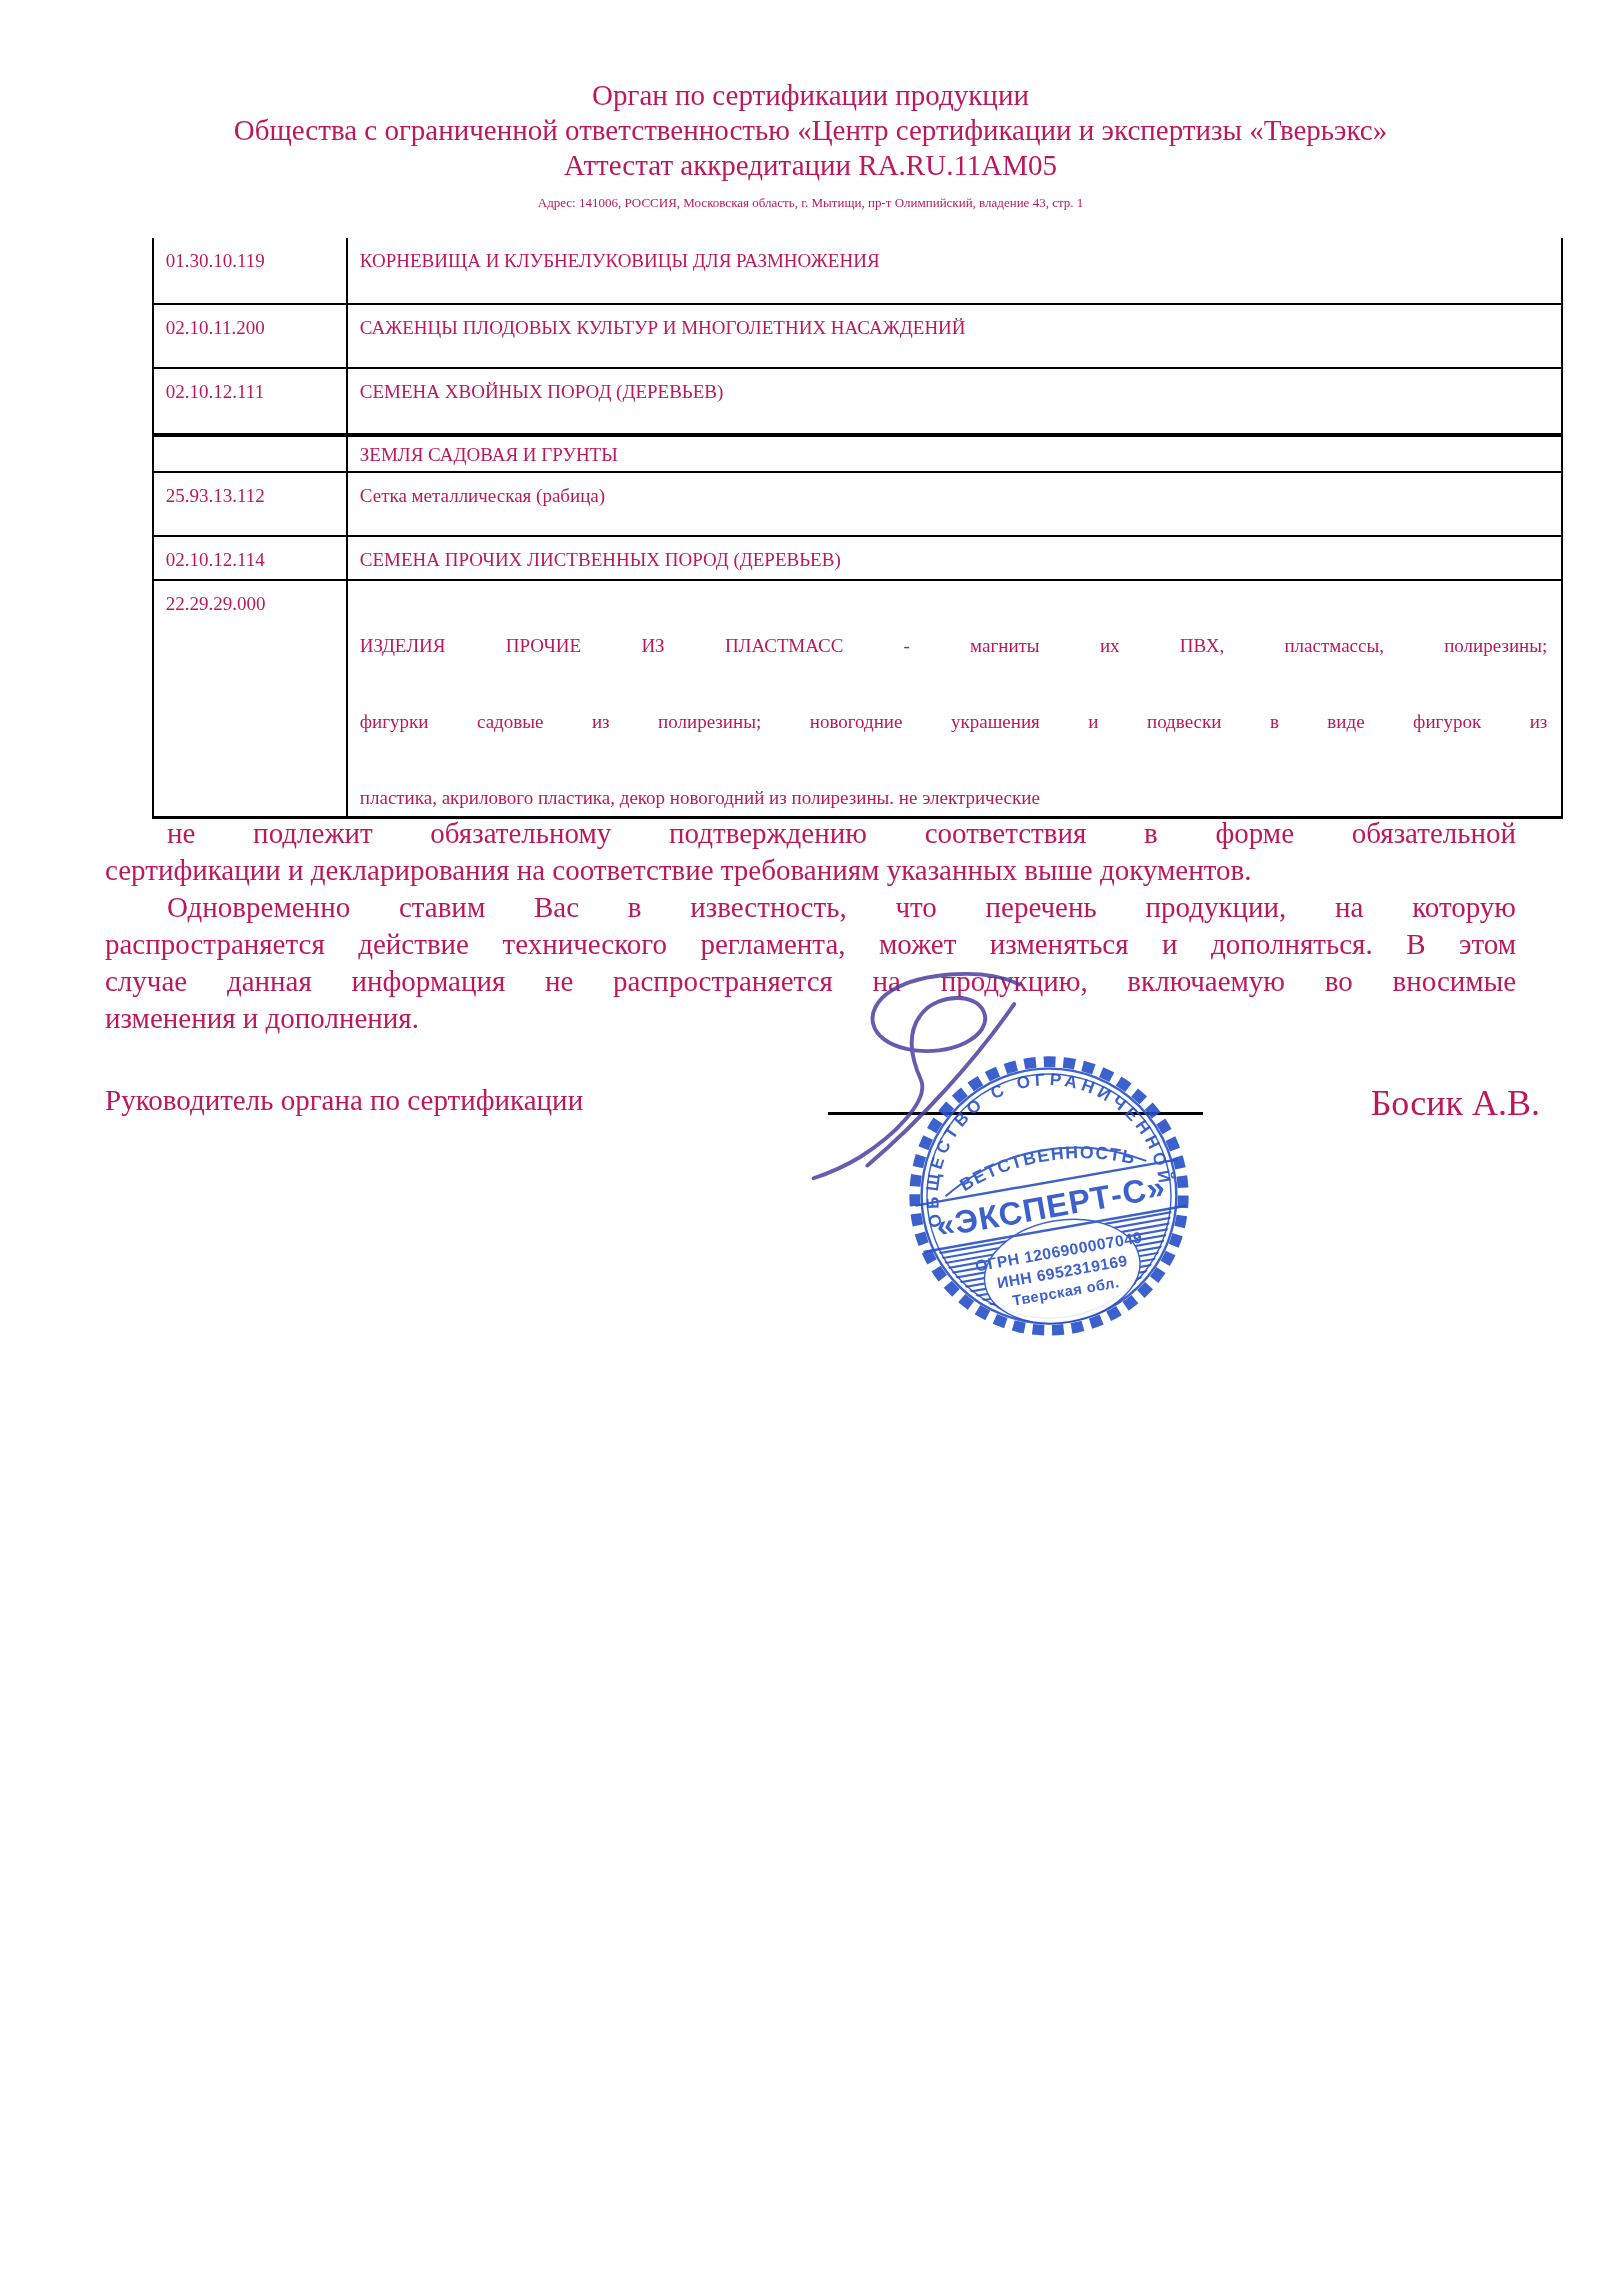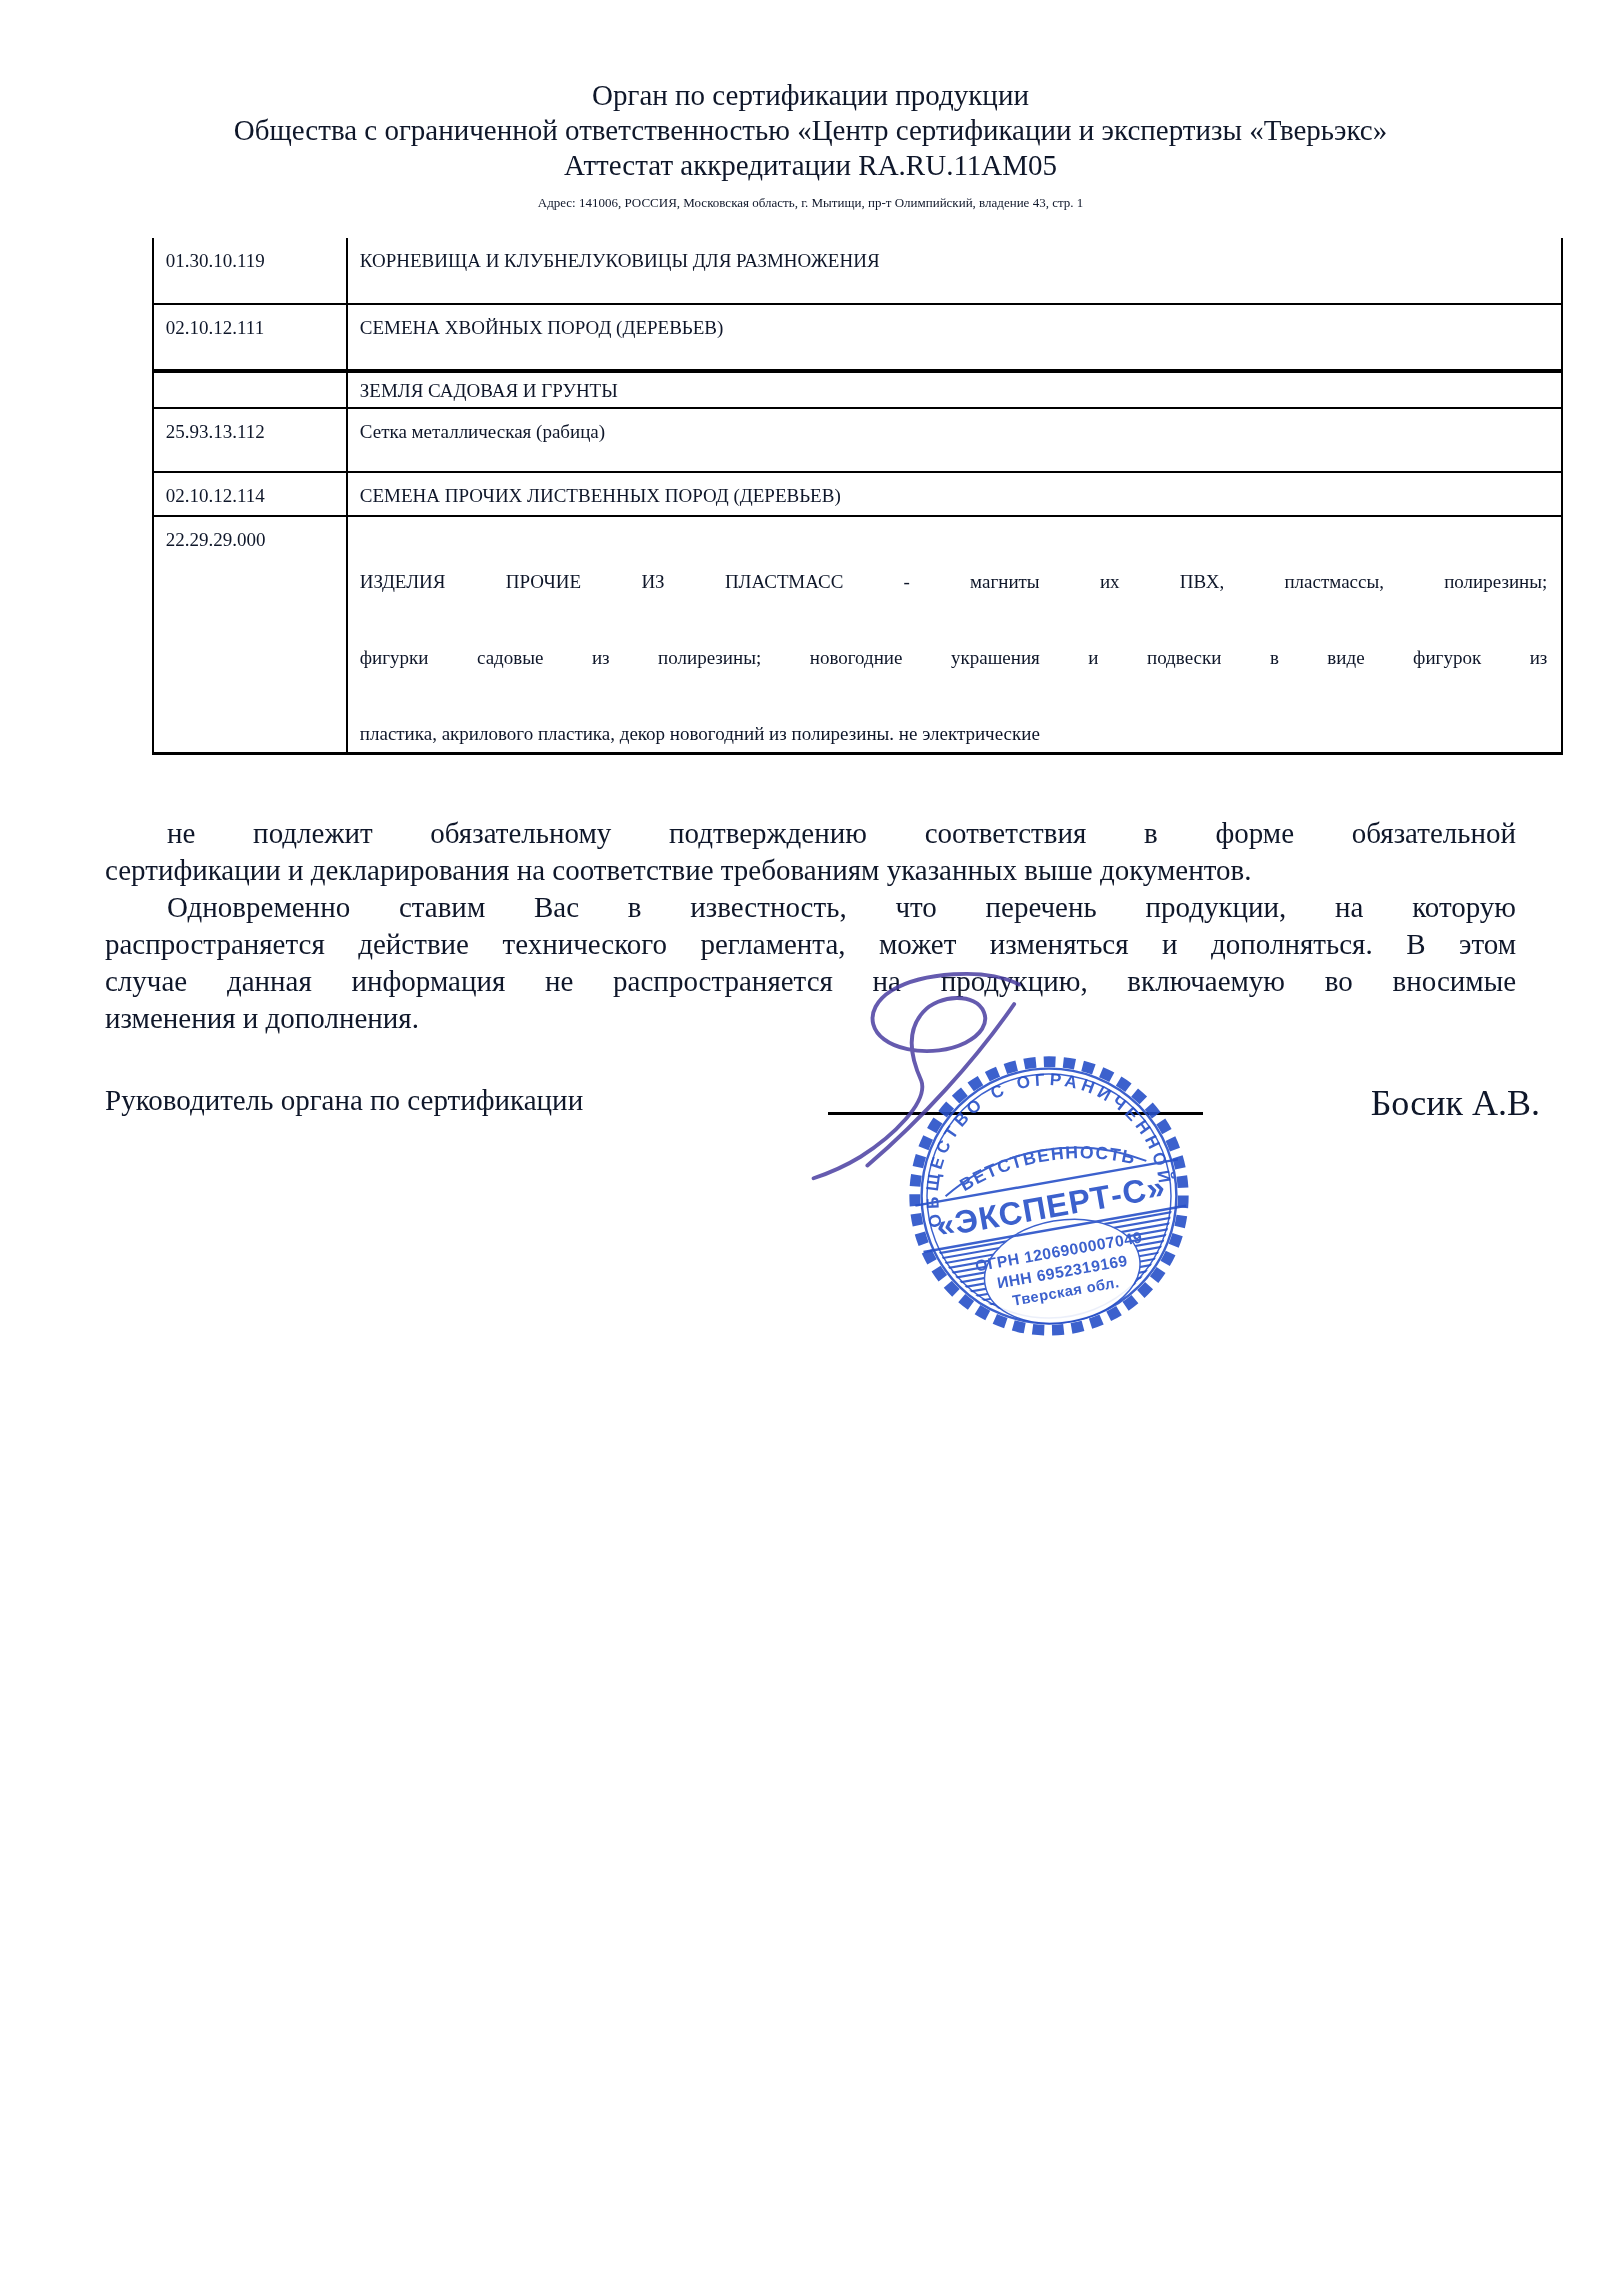--- a/index.html
+++ b/index.html
@@ -2,21 +2,21 @@
 <html><head>
 <meta charset="utf-8">
 <style>
   html,body{margin:0;padding:0;background:#888;}
   .page{
     position:relative;
     width:1621px;height:2293px;
     margin:0 auto;
     background:#ffffff;
     font-family:"Liberation Serif", serif;
-    color:#0f172a;
+    color:#be185d;
     overflow:hidden;
   }
   
   .doc-header{
     position:absolute;top:78px;left:0;width:100%;
     text-align:center;font-size:29px;line-height:35px;
   }
   .doc-header .addr{font-size:13px;line-height:25.5px;margin-top:7px;}
   
   table.codes{
@@ -66,20 +66,24 @@
 
   <table class="codes">
     <colgroup>
         <col style="width:194px">
         <col>
       </colgroup>
     <tbody>
         <tr class="r67">
       <td class="code">01.30.10.119</td>
       <td class="prod">КОРНЕВИЩА И КЛУБНЕЛУКОВИЦЫ ДЛЯ РАЗМНОЖЕНИЯ</td>
+    </tr>
+    <tr class="r65">
+      <td class="code">02.10.11.200</td>
+      <td class="prod">САЖЕНЦЫ ПЛОДОВЫХ КУЛЬТУР И МНОГОЛЕТНИХ НАСАЖДЕНИЙ</td>
     </tr>
     <tr class="r68 thickb">
       <td class="code">02.10.12.111</td>
       <td class="prod">СЕМЕНА ХВОЙНЫХ ПОРОД (ДЕРЕВЬЕВ)</td>
     </tr>
     <tr class="r37 tight">
       <td class="code"></td>
       <td class="prod">ЗЕМЛЯ САДОВАЯ И ГРУНТЫ</td>
     </tr>
     <tr class="r65">

